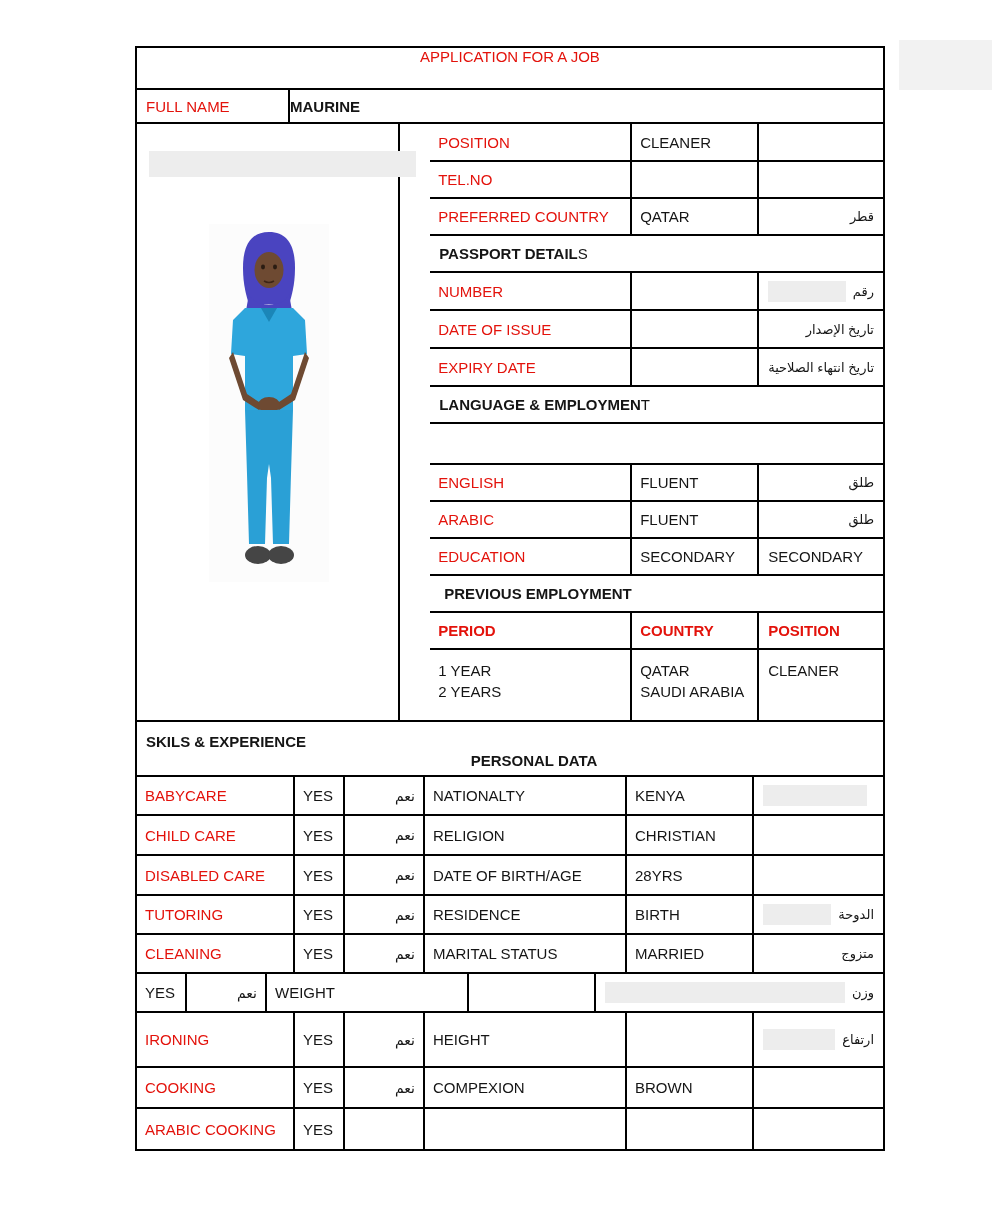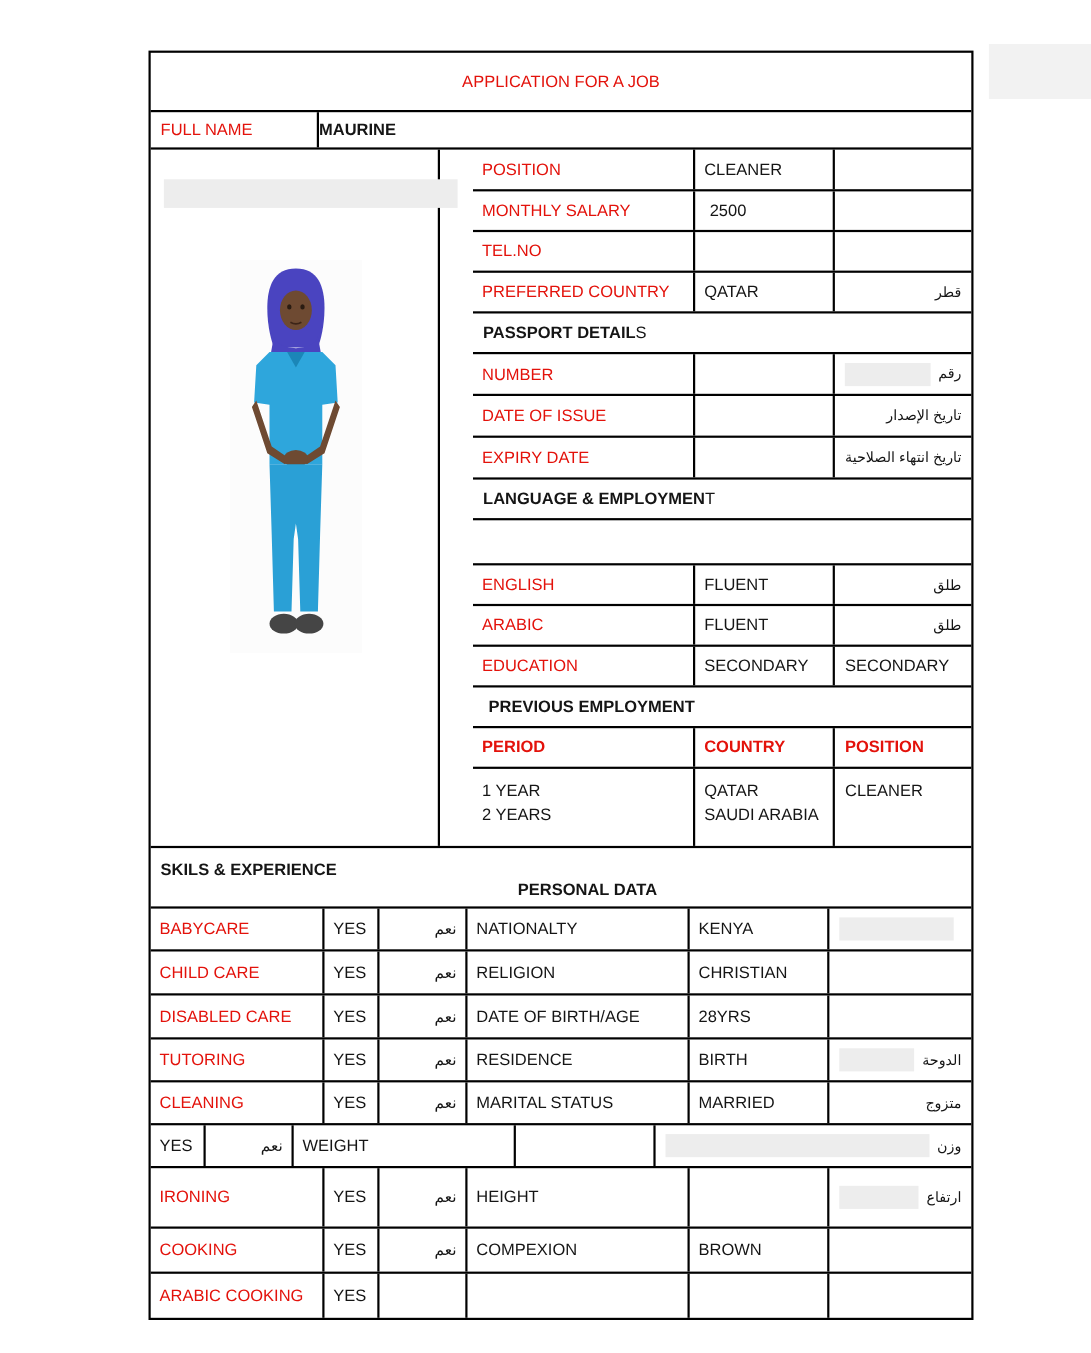--- a/index.html
+++ b/index.html
@@ -2,21 +2,21 @@
 <html style="--accent: #e3120b; --redact: #ededed;"><head>
 <meta charset="utf-8">
 <style>
   *{box-sizing:border-box;margin:0;padding:0;}
   html,body{width:992px;height:1230px;}
   body{background:#ffffff;font-family:"Liberation Sans","DejaVu Sans",sans-serif;color:#151515;position:relative;overflow:hidden;}
   .artifact{position:absolute;left:899px;top:40px;width:93px;height:50px;background:#f2f2f2;}
   .form{position:absolute;left:135px;top:46px;width:750px;border:2px solid #000;background:#fff;}
   .red{color:var(--accent,#e3120b);}
   .bold{font-weight:bold;}
-  .title-row{height:54px;display:flex;align-items:center;justify-content:center;font-size:15px;border-bottom:2px solid #000;}
+  .title-row{height:42px;display:flex;align-items:flex-start;justify-content:center;font-size:15px;border-bottom:2px solid #000;}
   .name-row{display:flex;height:34px;border-bottom:2px solid #000;}
   .name-label{width:153px;border-right:2px solid #000;display:flex;align-items:center;padding:0 9px;font-size:15px;}
   .name-value{flex:1;display:flex;align-items:center;padding:0 0;font-size:15px;font-weight:bold;}
   .main-row{display:flex;border-bottom:2px solid #000;}
   .photo-cell{width:288px;border-right:2px solid #000;position:relative;}
   .redact-top{position:absolute;left:12px;top:27px;width:267px;height:26px;background:var(--redact,#ededed);}
   .photo{position:absolute;left:72px;top:100px;}
   .right-table{flex:1;display:flex;flex-direction:column;padding-left:30px;}
   .trow{display:flex;border-bottom:2px solid #000;}
   .trow.last{border-bottom:none;}
@@ -82,25 +82,20 @@
     </div>
 
     <div class="right-table">
 
       <div class="trow" style="height:38px">
         <div class="c c1 red">POSITION</div>
         <div class="c c2">CLEANER</div>
         <div class="c c3"></div>
       </div>
 
-      <div class="trow" style="height:37px">
-        <div class="c c1 red">MONTHLY SALARY</div>
-        <div class="c c2" style="padding-left:13px">2500</div>
-        <div class="c c3"></div>
-      </div>
 
       <div class="trow" style="height:37px">
         <div class="c c1 red">TEL.NO</div>
         <div class="c c2"></div>
         <div class="c c3"></div>
       </div>
 
       <div class="trow" style="height:37px">
         <div class="c c1 red">PREFERRED COUNTRY</div>
         <div class="c c2">QATAR</div>

